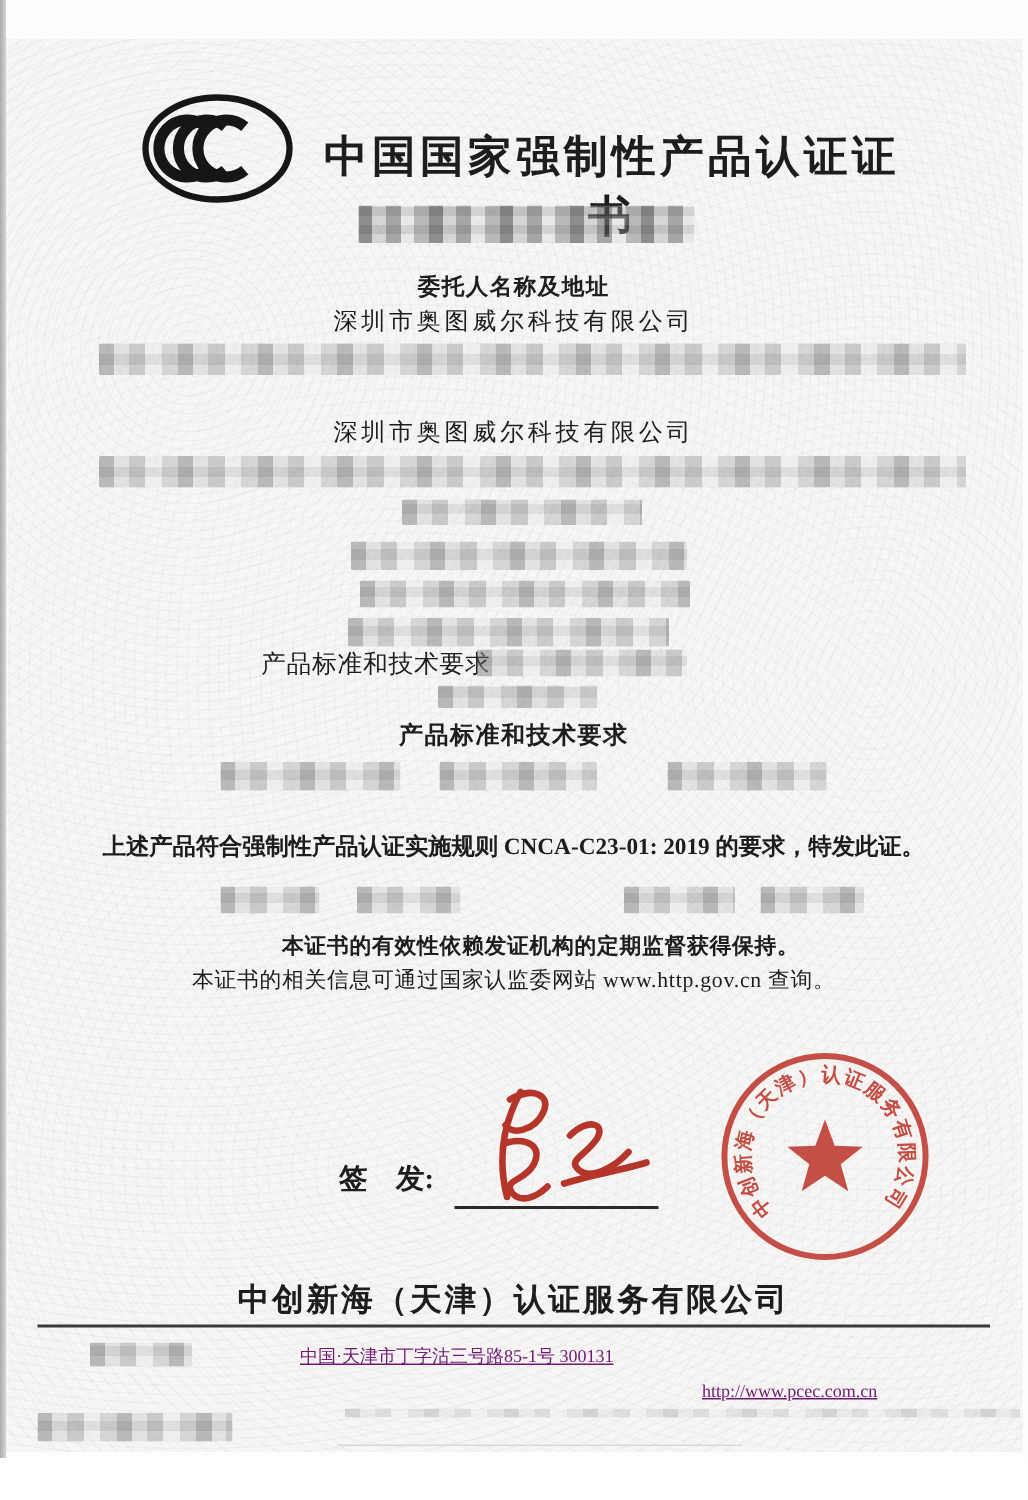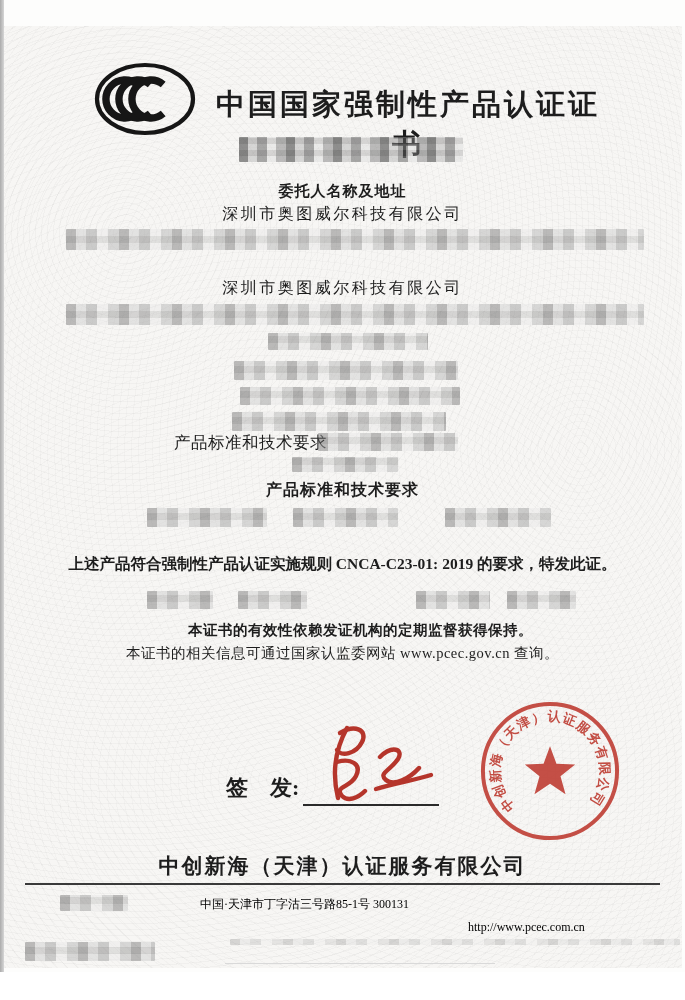--- a/index.html
+++ b/index.html
@@ -43,26 +43,26 @@
 
   .h-line { font-weight:700; letter-spacing:1px; }
   .title { font-size:29px; font-weight:700; letter-spacing:3px; }
   .company-name { font-size:16px; letter-spacing:2.5px; }
   .section-h { font-size:15px; }
   .statement { font-size:15.5px; font-weight:700; }
   .note1 { font-size:14.5px; font-weight:700; letter-spacing:.5px; }
   .note2 { font-size:14.5px; letter-spacing:.5px; }
   .product-name { font-size:16.5px; letter-spacing:.5px; }
 
-  .sign-label { font-size:22px; font-weight:700; }
+  .sign-label { font-size:19px; font-weight:700; }
   .sign-line { background:#2a2a2a; height:2px; }
 
   .footer-company { font-size:21px; font-weight:700; letter-spacing:2px; }
   .footer-rule { background:#3a3a3a; height:2px; }
-  .footer-small { font-size:12px; color:#000000; }
+  .footer-small { font-size:12px; color:#701a75;text-decoration:underline; }
 
   svg { display:block; }
 </style>
 </head>
 <body>
 
 <div id="cert">
   <div class="paper"></div>
   <div class="scan-edge-left"></div>
 
@@ -100,21 +100,21 @@
   <div class="px" style="left:445px; top:508px; width:106px; height:19px;"></div>
 
   <div class="abs ctr cjk-kai statement" style="top:554px;">上述产品符合强制性产品认证实施规则 CNCA-C23-01: 2019 的要求，特发此证。</div>
 
   <div class="px" style="left:147px; top:591px; width:66px; height:18px;"></div>
   <div class="px" style="left:238px; top:591px; width:69px; height:18px;"></div>
   <div class="px" style="left:416px; top:591px; width:74px; height:18px;"></div>
   <div class="px" style="left:507px; top:591px; width:69px; height:18px;"></div>
 
   <div class="abs ctr cjk-kai note1" style="top:621px;padding-left:36px;">本证书的有效性依赖发证机构的定期监督获得保持。</div>
-  <div class="abs ctr cjk-kai note2" style="top:644px;">本证书的相关信息可通过国家认监委网站 www.pcec.gov.cn 查询。</div>
+  <div class="abs ctr cjk-kai note2" style="top:644px;">本证书的相关信息可通过国家认监委网站 www.http.gov.cn 查询。</div>
 
 
   <div class="abs cjk-kai sign-label" style="left:226px; top:773px;">签　发:</div>
   <div class="abs sign-line" style="left:303px; top:804px; width:136px;"></div>
 
   <div class="abs" style="left:317px; top:722px; width:126px; height:86px;">
     <svg width="126" height="86" viewBox="0 0 126 86">
       <g fill="none" stroke="#b5352b" stroke-width="4.4" stroke-linecap="round" stroke-linejoin="round">
         <path d="M30,6 C18,28 15,52 21,76"></path>
         <path d="M23,11 C38,2 51,8 45,20 C39,32 24,35 20,28"></path>

